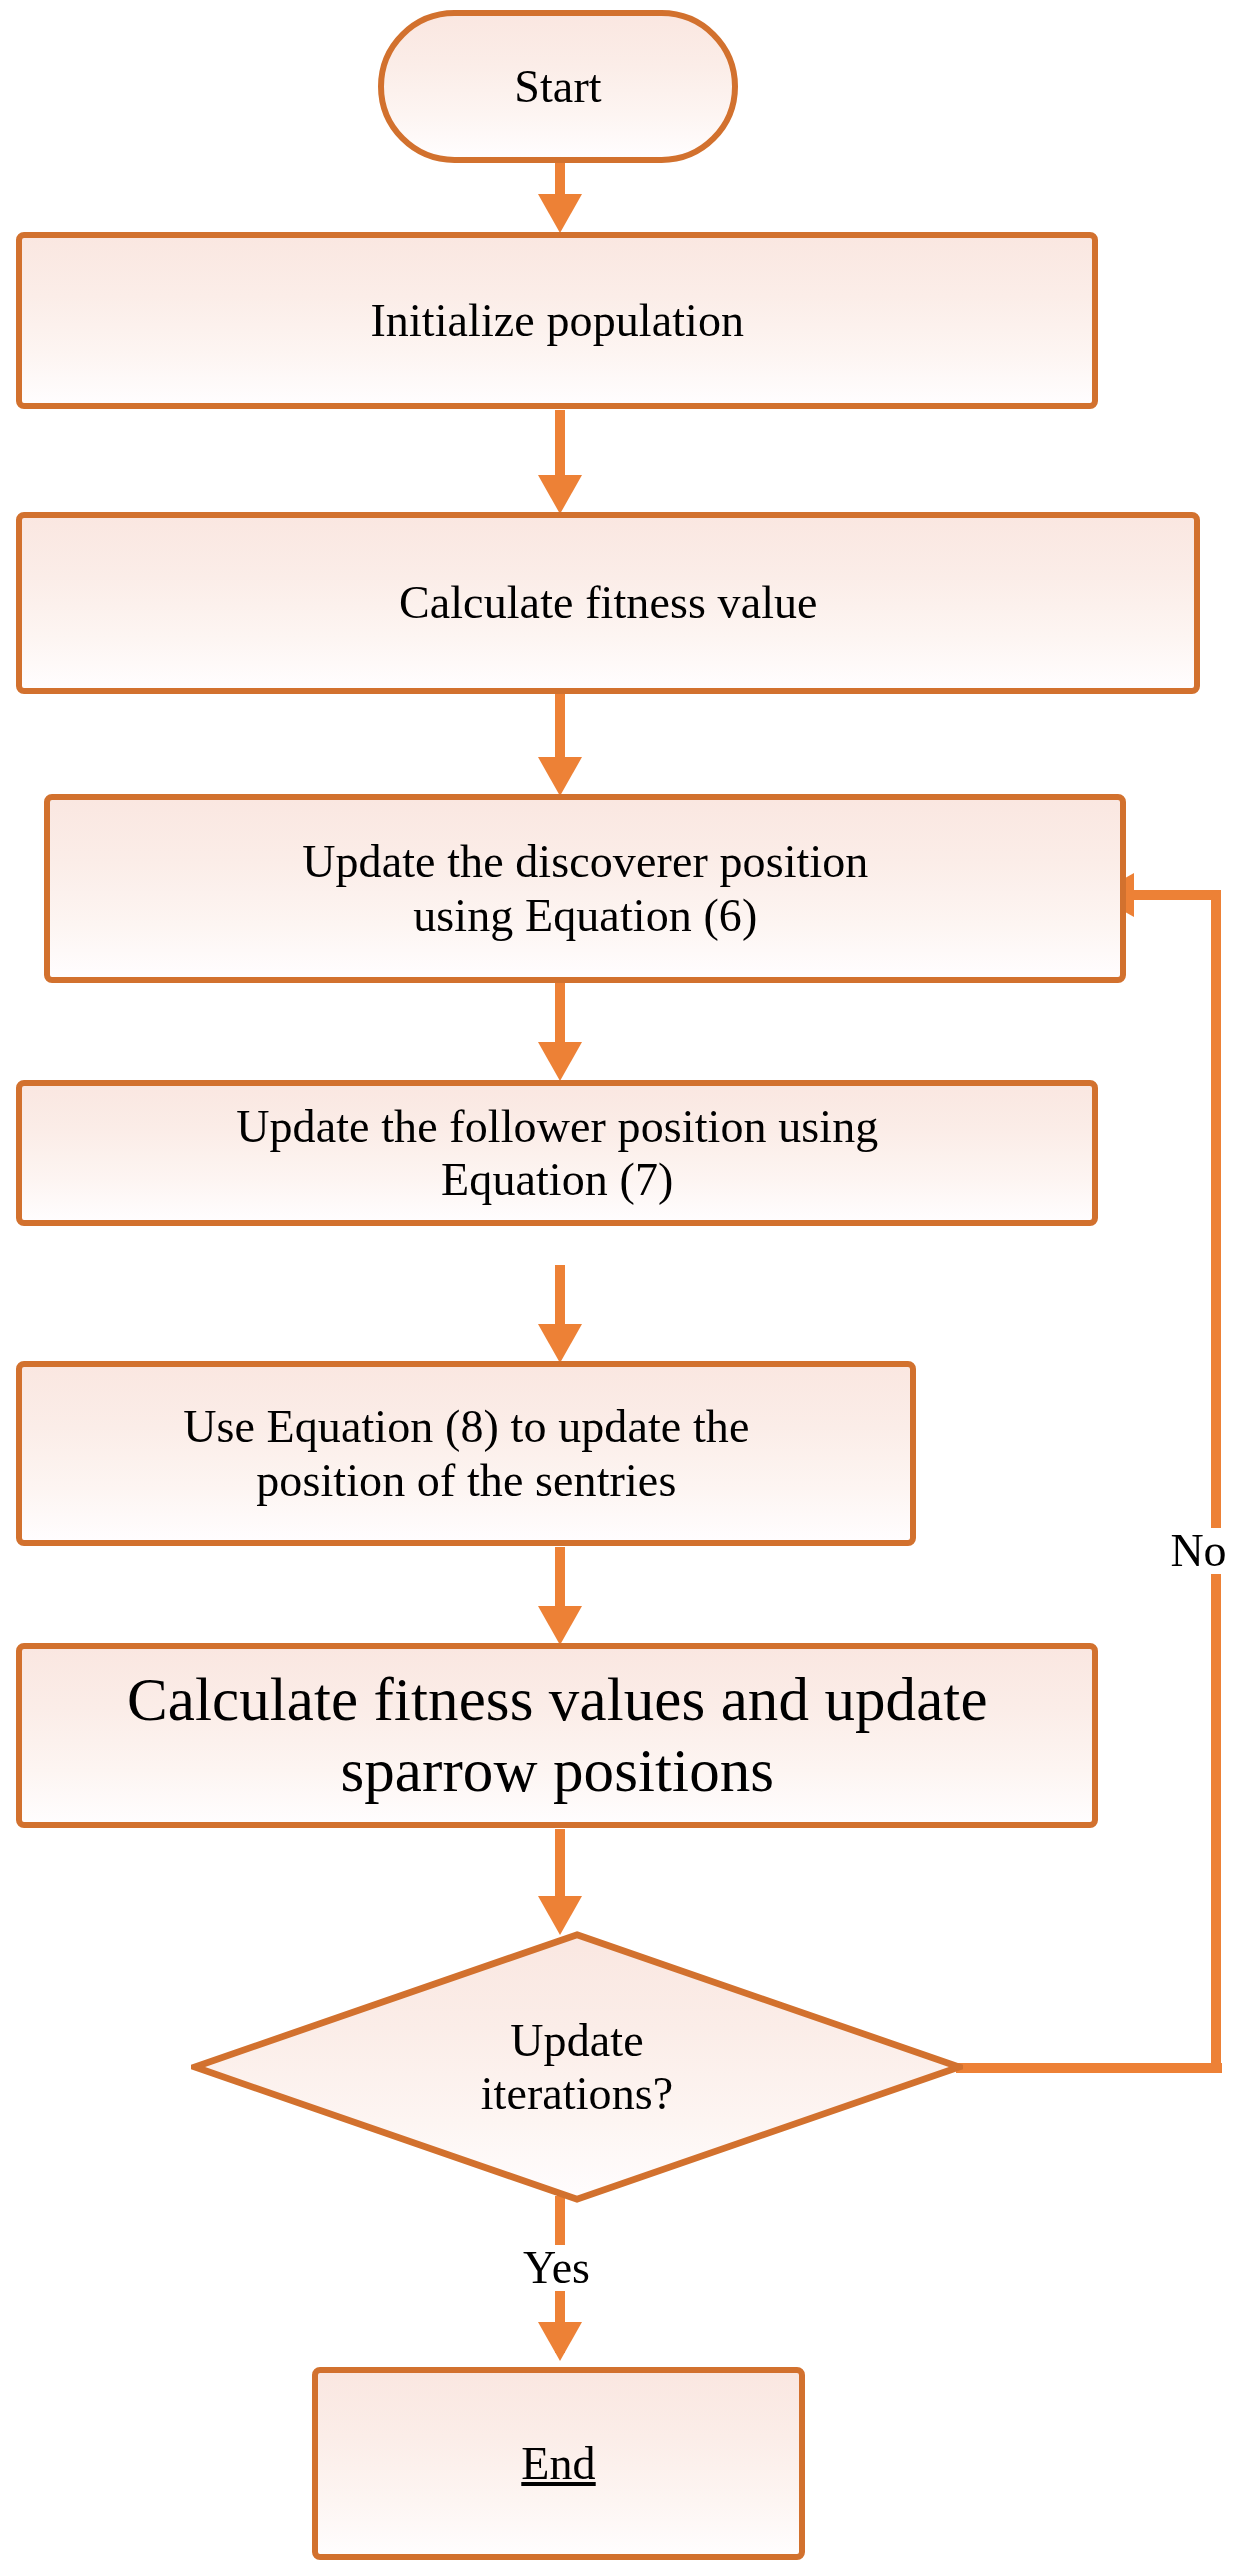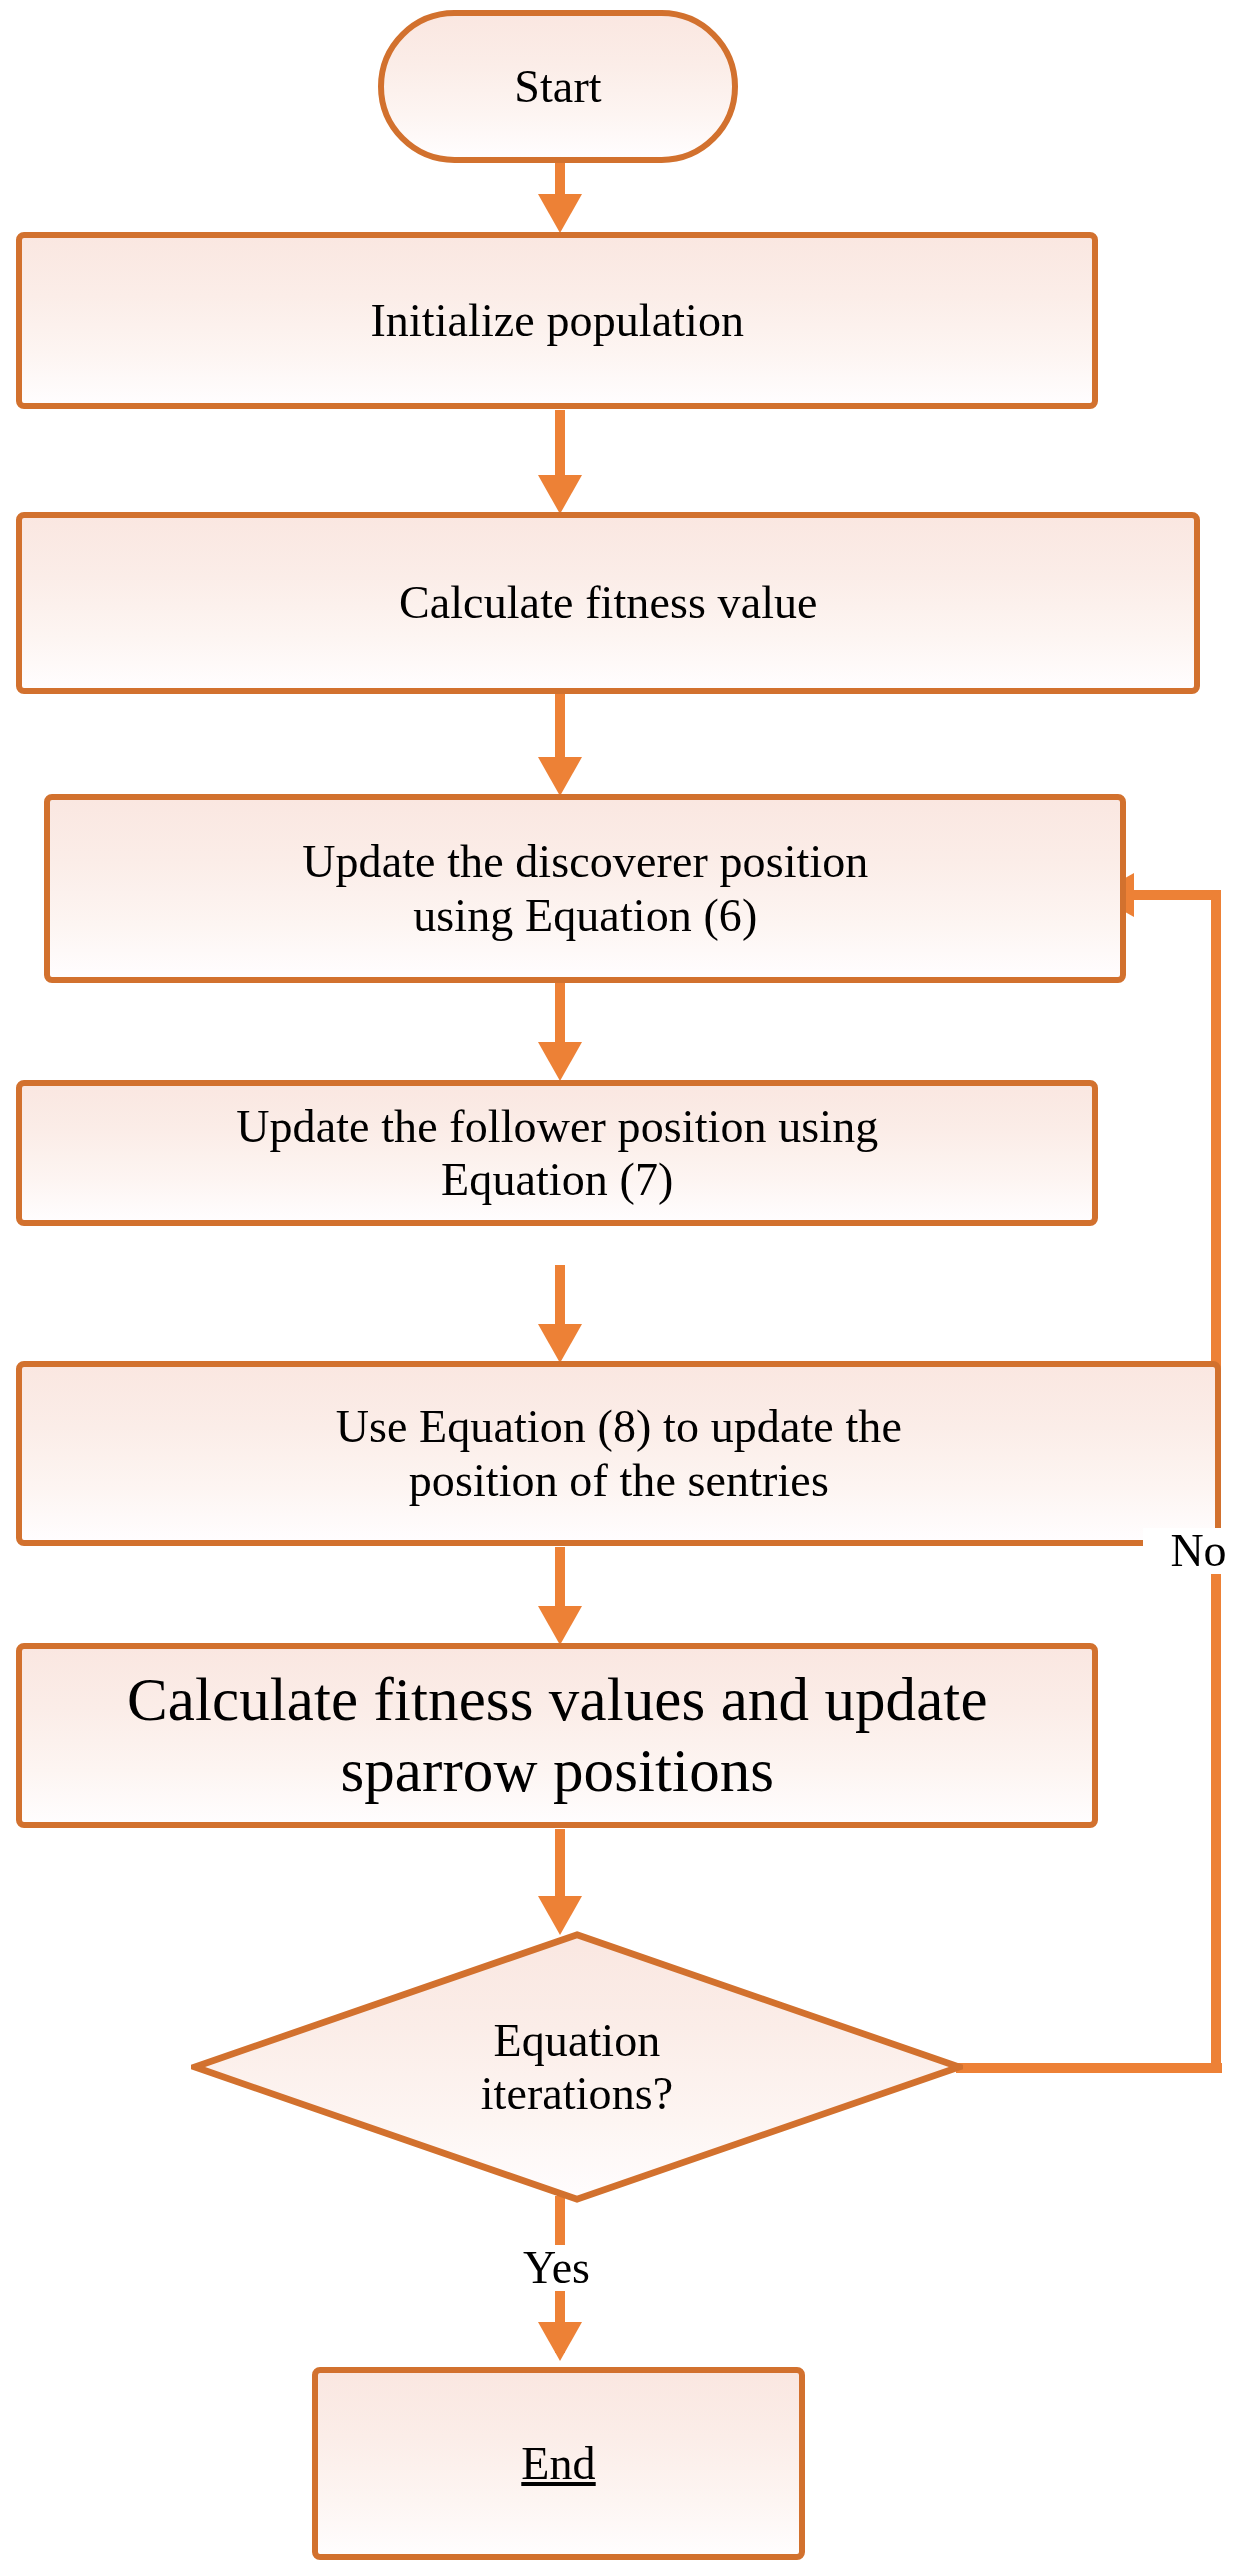--- a/index.html
+++ b/index.html
@@ -145,21 +145,21 @@
     </span>
   </div>
 
   <div class="node process" style="left:16.3px; top:1080px; width:1082px; height:146px; font-size:46px;">
     <span class="label">
       <span>Update the follower position using</span><br>
       <span>Equation (7)</span>
     </span>
   </div>
 
-  <div class="node process" style="left:16.3px; top:1361px; width:1205px; height:185px; font-size:46px;">
+  <div class="node process" style="left:16.3px; top:1361px; width:900px; height:185px; font-size:46px;">
     <span class="label">
       <span>Use Equation (8) to update the</span><br>
       <span>position of the sentries</span>
     </span>
   </div>
 
   <div class="node process" style="left:16.3px; top:1643px; width:1082px; height:185px; font-size:61px;">
     <span class="label">
       <span>Calculate fitness values and update</span><br>
       <span>sparrow positions</span>
@@ -172,21 +172,21 @@
         <linearGradient id="diamondFill" x1="0" y1="0" x2="0" y2="1">
           <stop offset="0%" stop-color="#FAE7E1"></stop>
           <stop offset="35%" stop-color="#FBEDE8"></stop>
           <stop offset="70%" stop-color="#FDF5F2"></stop>
           <stop offset="100%" stop-color="#FFFDFE"></stop>
         </linearGradient>
       </defs>
       <polygon points="520,5 1035,183 520,361 5,183" fill="url(#diamondFill)" stroke="#D2712E" stroke-width="9" stroke-linejoin="miter"></polygon>
     </svg>
     <span class="label">
-      <span>Equation</span><br>
+      <span>Update</span><br>
       <span>iterations?</span>
     </span>
   </div>
 
   <div class="node process" style="left:312px; top:2367px; width:493px; height:193px; font-size:46px;text-decoration:underline;">
     <span class="label">End</span>
   </div>
 
   <div class="edge-label" style="left:1143px; top:1528px; width:111px; font-size:46px; line-height:1;">
     <span>No</span>

